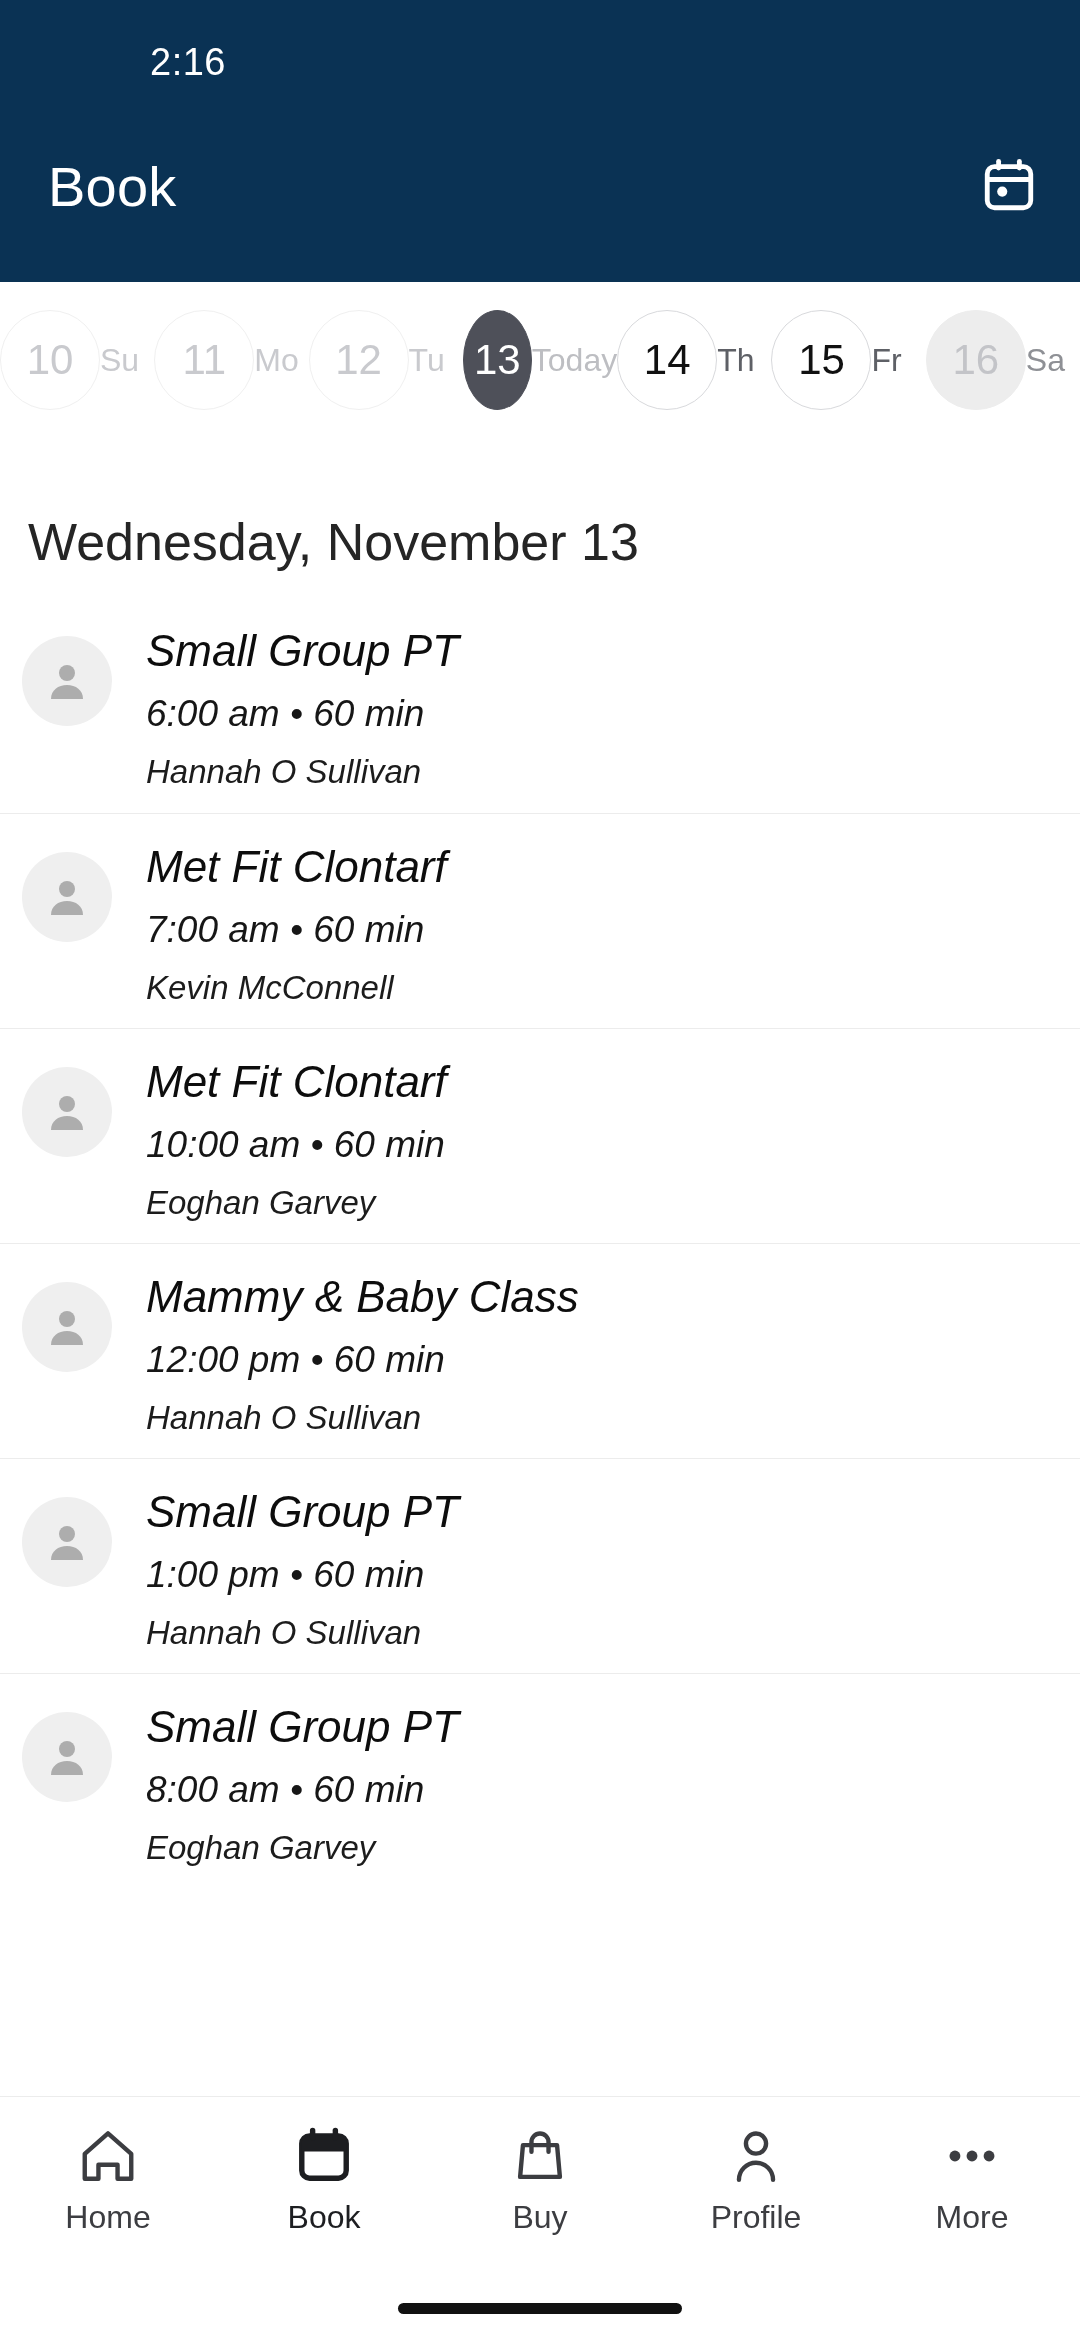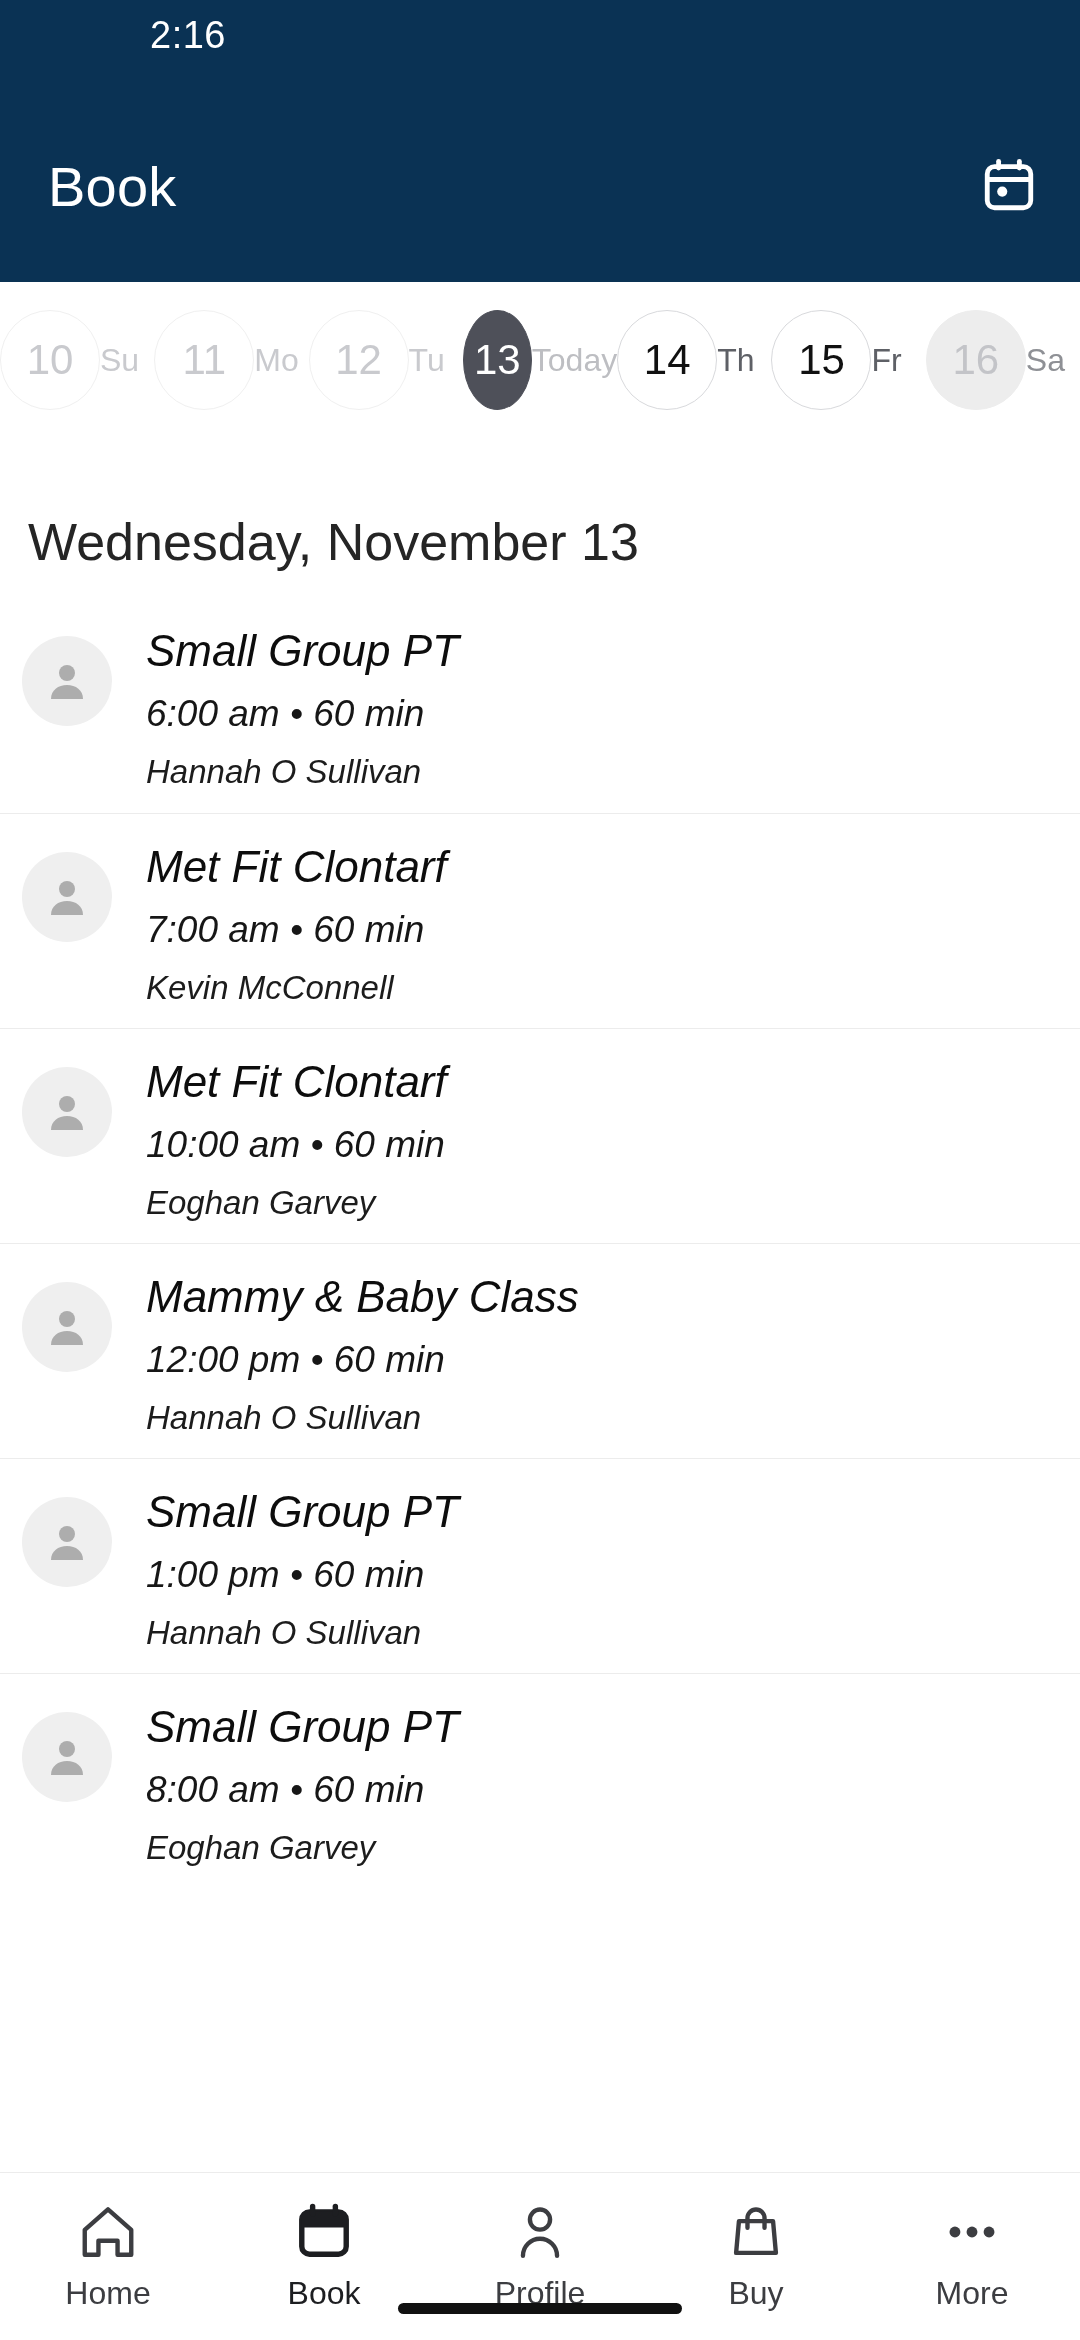--- a/index.html
+++ b/index.html
@@ -6,21 +6,21 @@
   html, body {
     width:1080px; height:2340px;
     background:#ffffff;
     font-family:"Liberation Sans", sans-serif;
     overflow:hidden;
   }
   .phone { position:relative; width:1080px; height:2340px; background:#ffffff; display:flex; flex-direction:column; }
 
   
   .topbar { background:#0a3254; height:282px; flex:0 0 auto; position:relative; }
-  .statusbar { height:110px; display:flex; padding:0 0 0 0; }
+  .statusbar { height:110px; display:flex; align-items:center; padding:0 0 0 0; }
   .status-time {
     color:#ffffff; font-size:38px; letter-spacing:0.5px;
     margin-left:150px; margin-top:14px; font-weight:400;
   }
   .appbar {
     height:170px; display:flex; align-items:center; justify-content:space-between;
     padding:0 42px 18px 48px;
   }
   .appbar-title { color:#ffffff; font-size:56px; font-weight:400; letter-spacing:0.2px; }
   .appbar-actions { display:flex; align-items:center; }
@@ -73,21 +73,21 @@
     margin-top:12px; margin-right:34px;
   }
   .avatar svg { width:48px; height:48px; display:block; }
   .classinfo { display:flex; flex-direction:column; min-width:0; }
   .class-title { font-size:44px; color:#0d0d0d; line-height:1.22; font-weight:400; white-space:nowrap; }
   .class-time  { font-size:37px; color:#161616; margin-top:14px; line-height:1.2; white-space:nowrap; }
   .class-host  { font-size:33px; color:#1c1c1c; margin-top:16px; line-height:1.2; white-space:nowrap; }
 
   
   .bottomnav {
-    flex:0 0 auto; height:168px; background:#ffffff;
+    flex:0 0 auto; height:244px; background:#ffffff;
     border-top:1.5px solid #ececec;
     display:flex; align-items:flex-start; padding-top:26px;
   }
   .navitem { flex:1 1 0; display:flex; flex-direction:column; align-items:center; }
   .navicon { height:66px; display:flex; align-items:center; justify-content:center; }
   .navicon svg { display:block; }
   .navlabel { font-size:32px; margin-top:10px; color:#3c3d41; }
   .navitem.active .navlabel { color:#1d1e21; }
 
   .homeindicator {
@@ -268,36 +268,36 @@
           <path d="M3.4 7.2a3 3 0 0 1 3-3h11.2a3 3 0 0 1 3 3v3.1H3.4z" fill="#1d1e21"></path>
           <line x1="7.6" y1="2.1" x2="7.6" y2="4.9" stroke="#1d1e21" stroke-width="2.1" stroke-linecap="round"></line>
           <line x1="16.4" y1="2.1" x2="16.4" y2="4.9" stroke="#1d1e21" stroke-width="2.1" stroke-linecap="round"></line>
         </svg>
       </div>
       <div class="navlabel">Book</div>
     </div>
 
     <div class="navitem">
       <div class="navicon">
+        <svg width="62" height="62" viewBox="0 0 24 24" fill="none" stroke="#3c3d41" stroke-width="1.7" stroke-linejoin="round">
+          <path d="M5.4 7.8h13.2l1.1 12.3H4.3z"></path>
+          <path d="M8.7 10.4V6.6a3.3 3.3 0 0 1 6.6 0v3.8" stroke-linecap="round"></path>
+        </svg>
+      </div>
+      <div class="navlabel">Buy</div>
+    </div>
+
+    <div class="navitem">
+      <div class="navicon">
         <svg width="62" height="62" viewBox="0 0 24 24" fill="none" stroke="#3c3d41" stroke-width="1.7">
           <circle cx="12" cy="7.2" r="3.9"></circle>
           <path d="M5.4 21.2a6.6 6.6 0 0 1 13.2 0" stroke-linecap="round"></path>
         </svg>
       </div>
       <div class="navlabel">Profile</div>
-    </div>
-
-    <div class="navitem">
-      <div class="navicon">
-        <svg width="62" height="62" viewBox="0 0 24 24" fill="none" stroke="#3c3d41" stroke-width="1.7" stroke-linejoin="round">
-          <path d="M5.4 7.8h13.2l1.1 12.3H4.3z"></path>
-          <path d="M8.7 10.4V6.6a3.3 3.3 0 0 1 6.6 0v3.8" stroke-linecap="round"></path>
-        </svg>
-      </div>
-      <div class="navlabel">Buy</div>
     </div>
 
     <div class="navitem">
       <div class="navicon">
         <svg width="62" height="62" viewBox="0 0 24 24" fill="#3c3d41">
           <circle cx="5.4" cy="12" r="2.1"></circle>
           <circle cx="12" cy="12" r="2.1"></circle>
           <circle cx="18.6" cy="12" r="2.1"></circle>
         </svg>
       </div>

